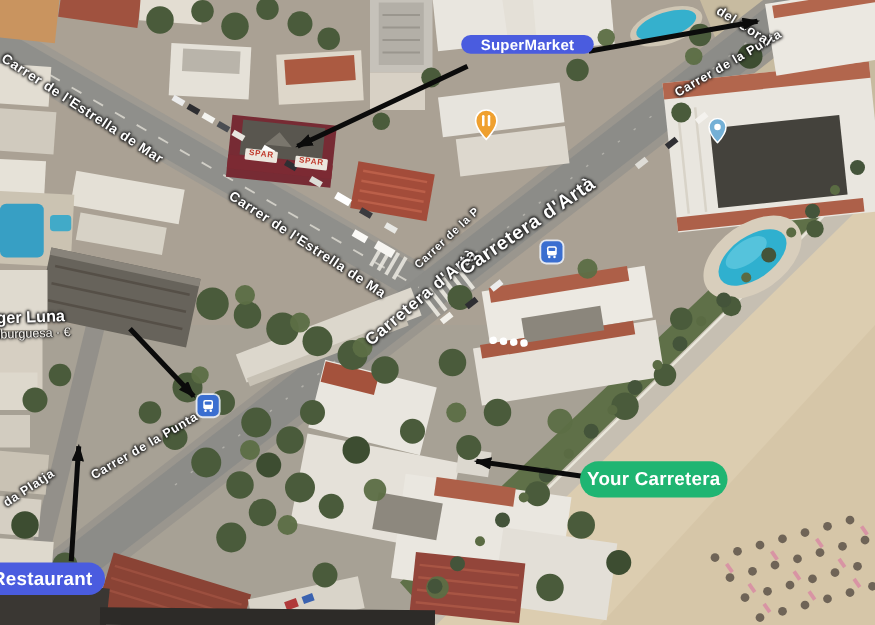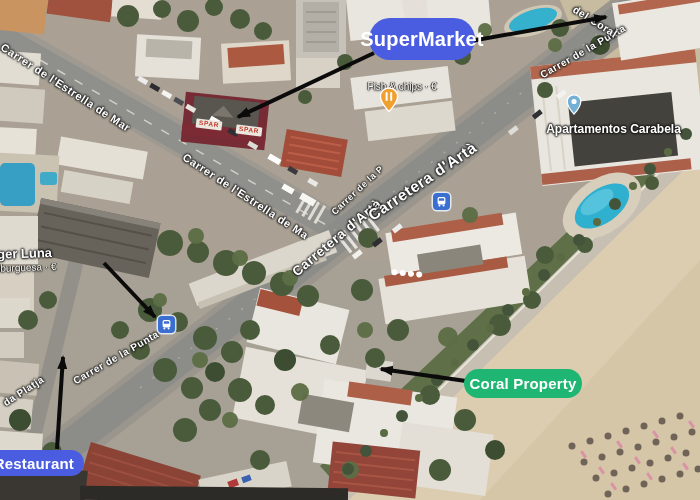--- a/index.html
+++ b/index.html
@@ -364,36 +364,34 @@
   <div class="street" style="left:2px;top:40px;font-size:11px;transform:rotate(33deg)">Carrer de l'Estrella de Mar</div>
   <div class="street" style="left:184px;top:150px;font-size:11px;transform:rotate(33deg)">Carrer de l'Estrella de Ma</div>
   <div class="street" style="left:541px;top:70px;font-size:10px;transform:rotate(-30deg)">Carrer de la Punta</div>
   <div class="street" style="left:333px;top:208px;font-size:9px;transform:rotate(-43deg)">Carrer de la P</div>
   <div class="street" style="left:74px;top:376px;font-size:10px;transform:rotate(-30deg)">Carrer de la Punta</div>
   <div class="street" style="left:294px;top:266px;font-size:13.5px;transform:rotate(-40deg)">Carretera d'Artà</div>
   <div class="street" style="left:370px;top:208px;font-size:15.5px;transform:rotate(-34deg)">Carretera d'Artà</div>
   <div class="street" style="left:574px;top:2px;font-size:10.5px;transform:rotate(32deg)">del Coral</div>
   <div class="street" style="left:4px;top:398px;font-size:10px;transform:rotate(-33deg)">da Platja</div>
 
-  <div class="poi-sub" style="left:332px;top:81px;width:140px;font-size:10px">Fish &amp; chips · €</div>
   <div class="pin" style="left:379px;top:87px">
     <svg width="20" height="26" viewBox="0 0 20 26">
       <path d="M10 1C5 1 1.5 4.8 1.5 9.5c0 6.5 8.5 15 8.5 15s8.5-8.5 8.5-15C18.5 4.8 15 1 10 1z" fill="#efa02f" stroke="#fff" stroke-width="1.3"></path>
       <rect x="6.6" y="5" width="2" height="9" rx="1" fill="#fff"></rect>
       <rect x="11.2" y="5" width="2" height="9" rx="1" fill="#fff"></rect>
     </svg>
   </div>
 
   <div class="pin" style="left:566px;top:94px">
     <svg width="16" height="21" viewBox="0 0 16 21">
       <path d="M8 .8C4 .8 1.2 3.8 1.2 7.5c0 5.2 6.8 12.7 6.8 12.7s6.8-7.5 6.8-12.7C14.8 3.8 12 .8 8 .8z" fill="#74b0d6" stroke="#fff" stroke-width="1.2"></path>
       <circle cx="8" cy="7.5" r="2.6" fill="#fff"></circle>
     </svg>
   </div>
-  <div class="poi-name" style="left:536px;top:122px;width:155px;font-size:12px">Apartamentos Carabela</div>
 
   <div class="poi-name" style="left:-8px;top:246px;font-size:13px;transform:rotate(-2deg)">rger Luna</div>
   <div class="poi-sub" style="left:-8px;top:262px;font-size:10px;transform:rotate(-2deg)">mburguesa · €</div>
 
   <div class="spar-badge" style="left:196px;top:120px;transform:rotate(7deg)">SPAR</div>
   <div class="spar-badge" style="left:236px;top:126px;transform:rotate(7deg)">SPAR</div>
 
   <div class="bus" style="left:158px;top:316px">
     <svg width="11" height="11" viewBox="0 0 11 11">
       <rect x="1.6" y="1" width="7.8" height="7.4" rx="1.6" fill="#fff"></rect>
@@ -419,17 +417,17 @@
     </defs>
     <g stroke="#0b0b0b" stroke-width="4" fill="none">
       <line x1="374" y1="53" x2="238" y2="117" marker-end="url(#ah)"></line>
       <line x1="471" y1="41" x2="606" y2="17" marker-end="url(#ah)"></line>
       <line x1="104" y1="263" x2="155" y2="317" marker-end="url(#ah)"></line>
       <line x1="466" y1="381" x2="381" y2="369" marker-end="url(#ah)"></line>
       <line x1="57" y1="449" x2="63" y2="357" marker-end="url(#ah)"></line>
     </g>
   </svg>
 
-  <div class="pill pill-blue" style="left:369px;top:18px;width:106px;height:42px;font-size:20px">SuperMarket</div>
-  <div class="pill pill-green" style="left:464px;top:369px;width:118px;height:29px;font-size:15px">Coral Property</div>
+  <div class="pill pill-blue" style="left:369px;top:28px;width:106px;height:15px;font-size:12px">SuperMarket</div>
+  <div class="pill pill-green" style="left:464px;top:369px;width:118px;height:29px;font-size:15px">Your Carretera</div>
   <div class="pill pill-blue" style="left:-28px;top:450px;width:112px;height:26px;font-size:15px;justify-content:flex-end;padding-right:10px;box-sizing:border-box">Restaurant</div>
 
 </div>
 
 </body></html>

